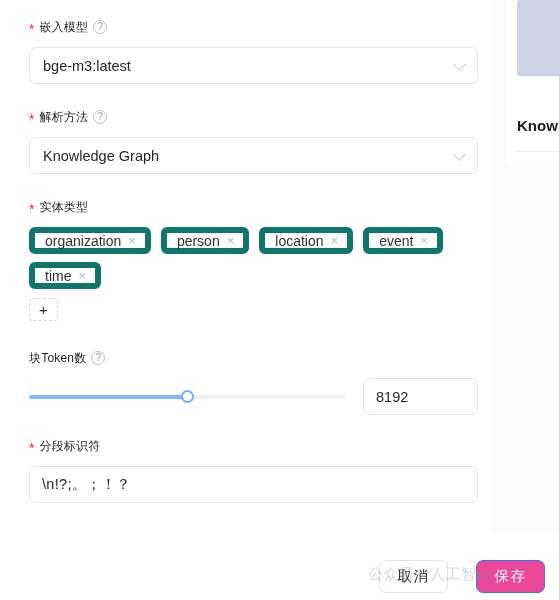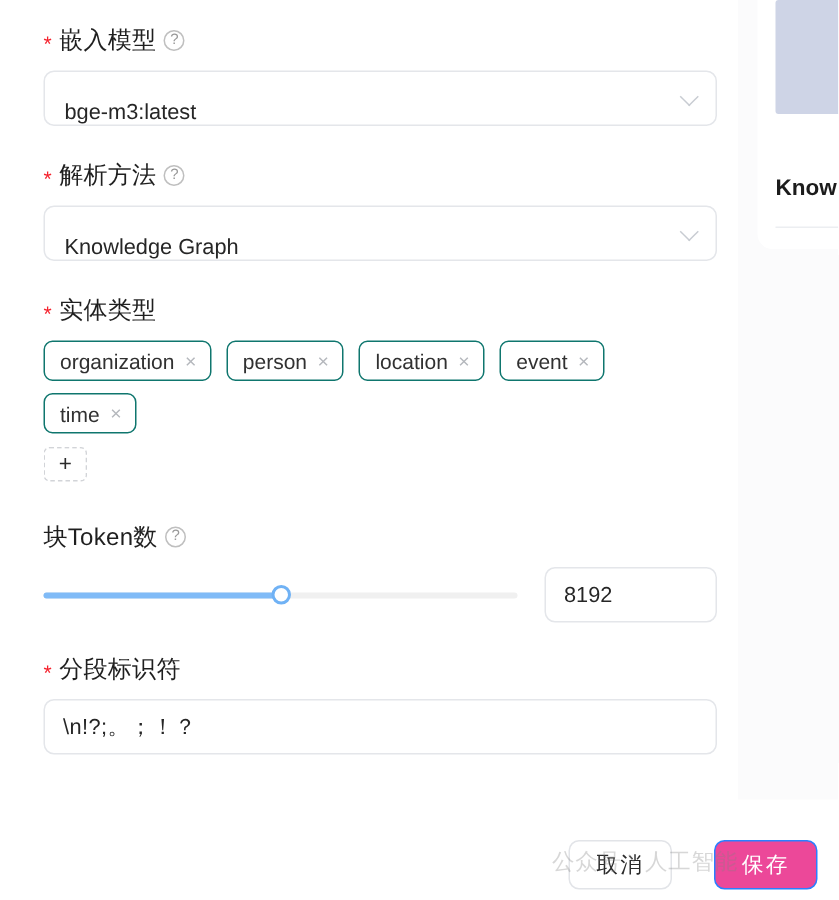--- a/index.html
+++ b/index.html
@@ -36,21 +36,21 @@
     margin-bottom: 9px;
   }
   .req-star {
     color: #f5222d;
     font-size: 14px;
     line-height: 1;
     position: relative;
     top: 2px;
   }
   .label-text {
-    font-size: 16px;
+    font-size: 12px;
     color: #1f1f1f;
     letter-spacing: .2px;
   }
   .help-icon {
     width: 14px; height: 14px;
     border: 1px solid #bfbfbf;
     border-radius: 50%;
     color: #9a9a9a;
     font-size: 10px;
     line-height: 12px;
@@ -61,21 +61,21 @@
 
   
   .select-box {
     position: relative;
     width: 449px;
     height: 37px;
     border: 1px solid #e4e6ea;
     border-radius: 7px;
     background: #fff;
     display: flex;
-    align-items: flex-end;
+    align-items: center;
     padding: 0 32px 0 13px;
     font-size: 14.5px;
     color: #262626;
   }
   .chevron {
     position: absolute;
     right: 13px; top: 50%;
     width: 9px; height: 9px;
     margin-top: -6px;
     border-right: 1.6px solid #c8ccd2;
@@ -86,21 +86,21 @@
   
   .tags-wrap {
     display: flex;
     flex-wrap: wrap;
     gap: 8px 10px;
     width: 452px;
     margin-top: 1px;
   }
   .tag {
     height: 27px;
-    border: 1px solid #0f766e;
+    border: 6px solid #0f766e;
     border-radius: 6px;
     background: #fff;
     display: inline-flex;
     align-items: center;
     gap: 7px;
     padding: 0 9px 0 10px;
     font-size: 14px;
     color: #313131;
   }
   .tag-close {

